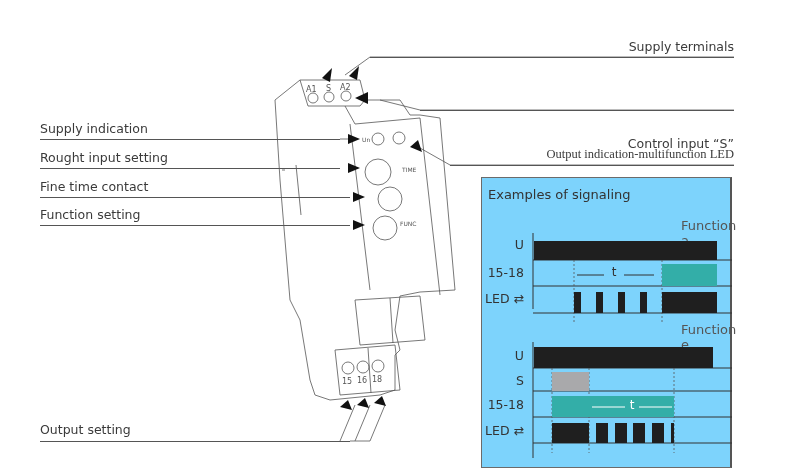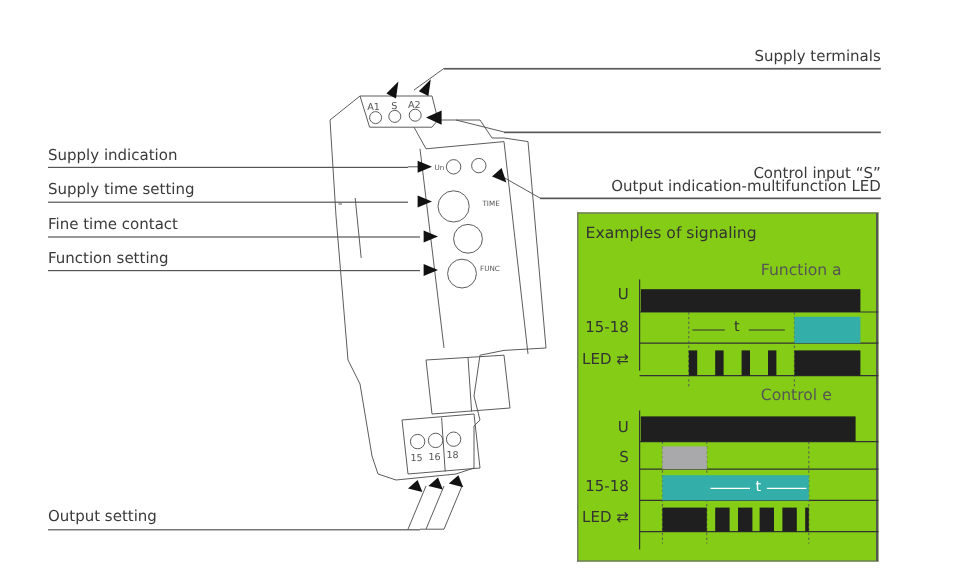--- a/index.html
+++ b/index.html
@@ -3,44 +3,44 @@
 <meta charset="utf-8">
 <style>
   html, body { margin:0; padding:0; background:#ffffff; }
   body { width:800px; height:474px; position:relative; overflow:hidden;
          font-family:"DejaVu Sans", sans-serif; color:#3c3c3c; }
   .lbl { position:absolute; font-size:12.5px; color:#3a3a3a; white-space:nowrap; }
   .lbl-r { text-align:center; }
   .uline { position:absolute; height:1px; background:#555; }
   svg { position:absolute; left:0; top:0; }
   .panel { position:absolute; left:481px; top:177px; width:251px; height:291px;
-           border:1px solid #6b6b6b; border-right:2px solid #555; background:#84cc16; box-sizing:border-box; }
+           border:1px solid #6b6b6b; border-right:2px solid #555; background:#7dd3fc; box-sizing:border-box; }
   .ptitle { position:absolute; left:6px; top:9px; font-size:13px; color:#333; }
-  .ftitle { position:absolute; font-size:13px; color:#555; }
+  .ftitle { position:absolute; font-size:13px; color:#555;margin-left:47px; }
   .sig { position:absolute; font-size:12.5px; color:#333; text-align:right; width:60px; }
 </style>
 </head>
 <body>
 
 <div class="lbl" style="left:40px;top:121px;">Supply indication</div>
 <div class="uline" style="left:40px;top:139px;width:300px;"></div>
-<div class="lbl" style="left:40px;top:150px;">Supply time setting</div>
+<div class="lbl" style="left:40px;top:150px;">Rought input setting</div>
 <div class="uline" style="left:40px;top:168px;width:300px;"></div>
 <div class="lbl" style="left:40px;top:179px;">Fine time contact</div>
 <div class="uline" style="left:40px;top:197px;width:310px;"></div>
 <div class="lbl" style="left:40px;top:207px;">Function setting</div>
 <div class="uline" style="left:40px;top:225px;width:310px;"></div>
 <div class="lbl" style="left:40px;top:422px;">Output setting</div>
 <div class="uline" style="left:40px;top:441px;width:310px;"></div>
 
 <div class="lbl lbl-r" style="right:66px;top:39px;">Supply terminals</div>
 <div class="uline" style="left:370px;top:57px;width:364px;"></div>
 <div class="lbl lbl-r" style="right:66px;top:92px;margin-top:44px;">Control input  “S”</div>
 <div class="uline" style="left:420px;top:110px;width:314px;"></div>
-<div class="lbl lbl-r" style="right:66px;top:147px;">Output indication-multifunction LED</div>
+<div class="lbl lbl-r" style="right:66px;top:147px;font-family:Liberation Serif, serif;">Output indication-multifunction LED</div>
 <div class="uline" style="left:450px;top:165px;width:284px;"></div>
 
 <svg width="800" height="474">
   <g fill="none" stroke="#555" stroke-width="0.8">
 
     <polyline points="340,139 350,139"></polyline>
     <polyline points="734,57 370,57 345,75"></polyline>
     <polyline points="734,110 420,110 380,100"></polyline>
     <polyline points="734,165 450,165 420,148"></polyline>
 
@@ -104,21 +104,21 @@
   </g>
 </svg>
 
 <div class="panel">
   <div class="ptitle">Examples of signaling</div>
   <div class="ftitle" style="left:152px;top:40px;">Function a</div>
   <div class="sig" style="left:-18px;top:59px;">U</div>
   <div class="sig" style="left:-18px;top:87px;">15-18</div>
   <div class="sig" style="left:-18px;top:113px;"><span>LED</span> ⇄</div>
 
-  <div class="ftitle" style="left:152px;top:144px;">Control e</div>
+  <div class="ftitle" style="left:152px;top:144px;">Function e</div>
   <div class="sig" style="left:-18px;top:170px;">U</div>
   <div class="sig" style="left:-18px;top:195px;">S</div>
   <div class="sig" style="left:-18px;top:219px;">15-18</div>
   <div class="sig" style="left:-18px;top:245px;"><span>LED</span> ⇄</div>
 
   <svg width="251" height="291">
     <g stroke="#333" stroke-width="1" fill="none">
       <line x1="51" y1="55" x2="51" y2="131"></line>
       <line x1="51" y1="82" x2="250" y2="82"></line>
       <line x1="51" y1="108" x2="250" y2="108"></line>

